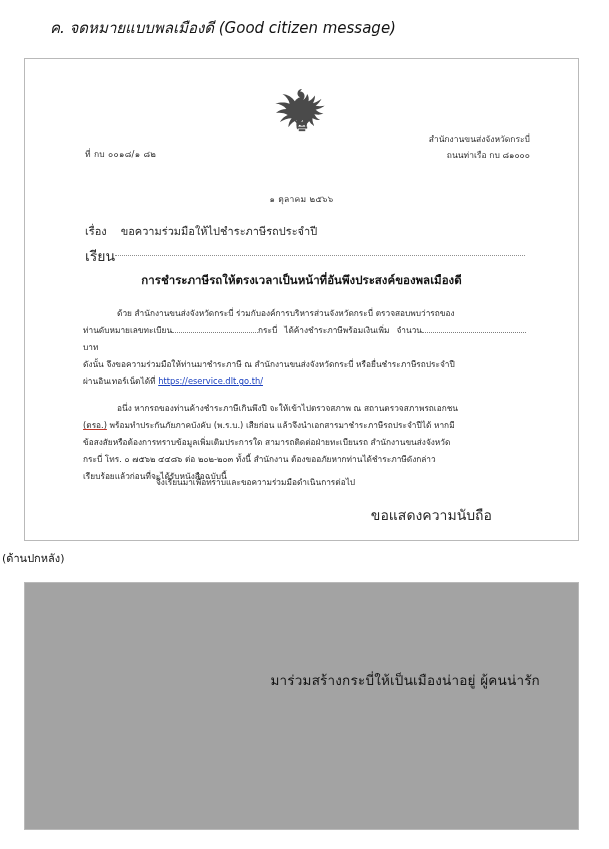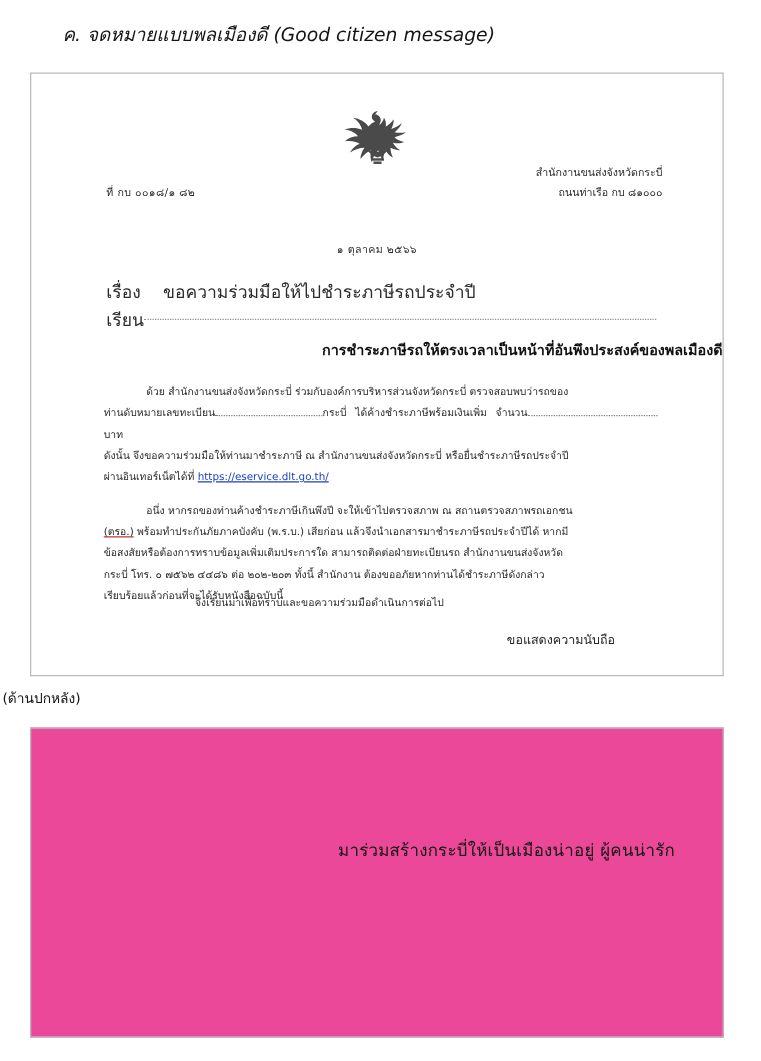--- a/index.html
+++ b/index.html
@@ -77,21 +77,21 @@
     transform: translateX(-50%);
     font-size: 8.5px;
     color: #2b2b2b;
     letter-spacing: 0.3px;
   }
 
   .subject-line {
     position: absolute;
     left: 60px;
     top: 163px;
-    font-size: 14px;
+    font-size: 11px;
     color: #2b2b2b;
   }
   .to-line {
     position: absolute;
     left: 60px;
     top: 186px;
     font-size: 14px;
     color: #2b2b2b;
     text-align: right;
   }
@@ -102,21 +102,21 @@
     width: 410px;
     border-bottom: 1px dotted #8f8f8f;
     height: 0;
   }
 
   .doc-title {
     position: absolute;
     left: 0;
     right: 0;
     top: 212px;
-    text-align: right;
+    text-align: center;
     font-size: 11.5px;
     font-weight: bold;
     color: #111111;
   }
 
   .body-block {
     position: absolute;
     left: 58px;
     right: 52px;
     top: 246px;
@@ -153,41 +153,41 @@
     left: 92px;
     top: 416px;
     font-size: 8.3px;
     color: #272727;
     margin-left: 39px;
   }
   .sign {
     position: absolute;
     right: 86px;
     top: 445px;
-    font-size: 10px;
+    font-size: 14px;
     color: #272727;
   }
 
   
   .mid-label {
     position: absolute;
     left: 2px;
     top: 549px;
     font-size: 11px;
     color: #141414;
   }
 
   
   .back-card {
     position: absolute;
     left: 24px;
     top: 582px;
     width: 555px;
     height: 248px;
-    background: #ec4899;
+    background: #a3a3a3;
     border: 1px solid #b9b9b9;
     box-sizing: border-box;
   }
   .back-line1 {
     position: absolute;
     right: 38px;
     top: 86px;
     font-size: 13.5px;
     color: #141414;
     letter-spacing: 0.2px;

